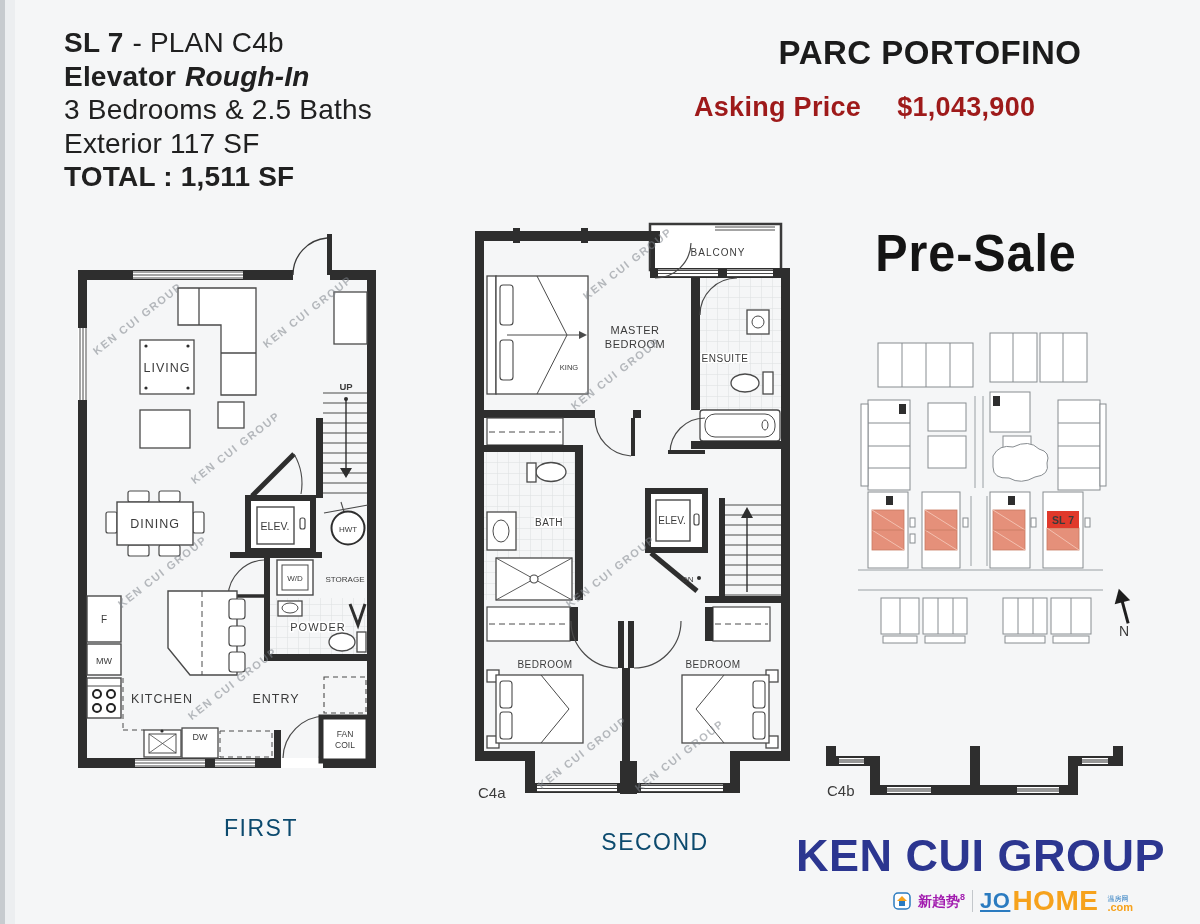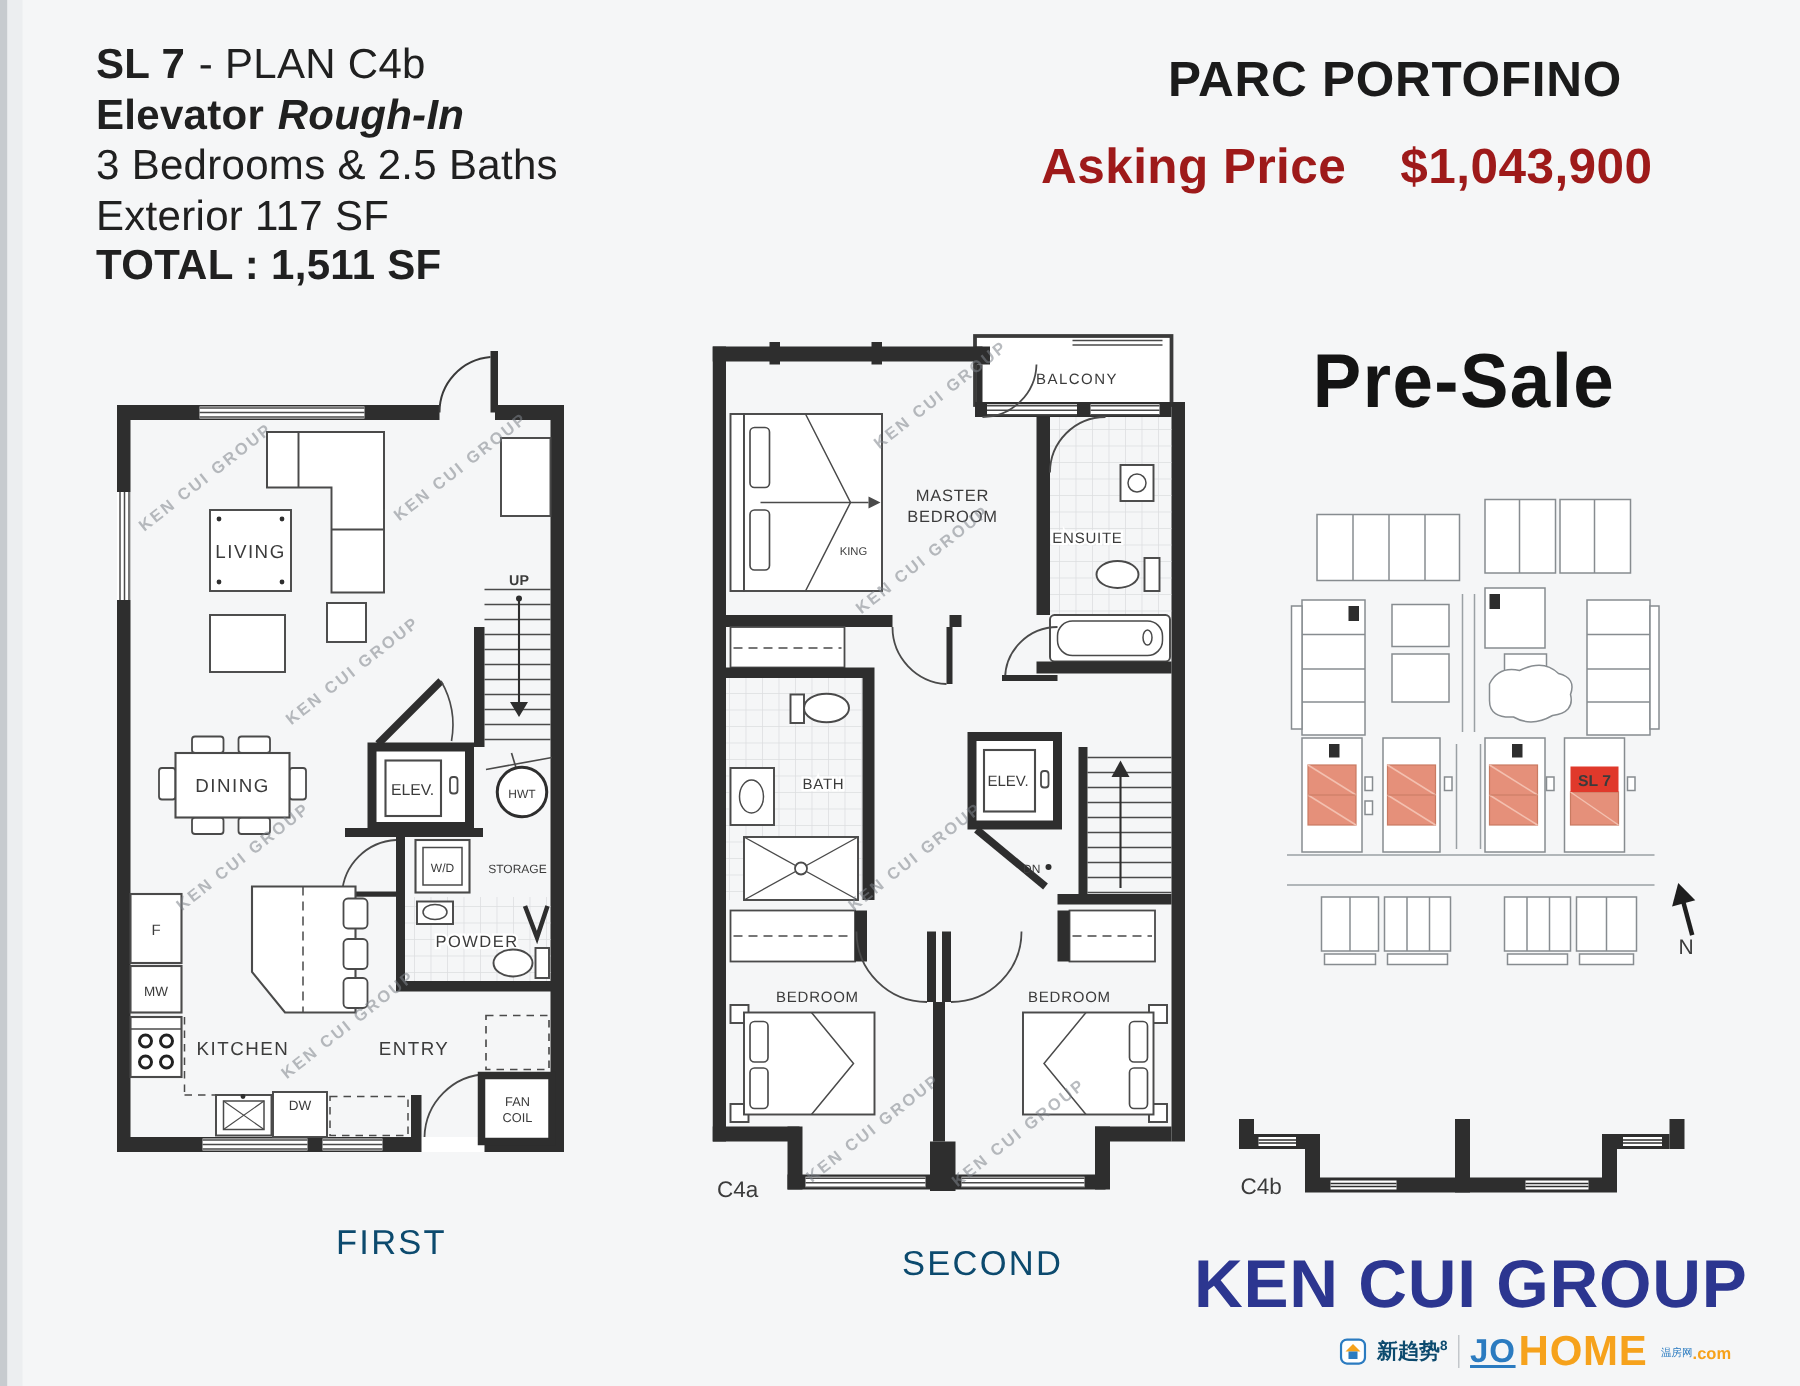--- a/index.html
+++ b/index.html
@@ -9,38 +9,38 @@
   .edge{left:0;top:0;width:5px;height:924px;background:#c7cbcf;}
   .edge2{left:5px;top:0;width:10px;height:924px;background:#eceef0;}
 
   .info{left:64px;top:26px;font-size:28px;line-height:33.5px;letter-spacing:.2px;color:#202020;}
   .info .b{font-weight:700;}
   .info .it{font-weight:700;font-style:italic;}
   .sp{display:inline-block;width:9px;}
 
   .project{left:740px;top:34px;width:380px;text-align:center;font-size:33px;font-weight:800;
            color:#1b1b1b;letter-spacing:.5px;}
-  .asking{left:694px;top:92px;width:490px;display:flex;gap:36px;font-size:33px;font-weight:800;
+  .asking{left:694px;top:92px;width:490px;display:flex;gap:36px;font-size:27px;font-weight:800;
           color:#9e1a1a;letter-spacing:.3px;}
   .presale{left:852px;top:224px;width:248px;text-align:center;font-size:51px;font-weight:800;
            color:#141414;transform:scaleX(.95);letter-spacing:1px;}
 
   .caption{font-size:23px;color:#0c4a6e;letter-spacing:1.5px;}
   .cap1{left:186px;top:815px;width:150px;text-align:center;}
   .cap2{left:580px;top:818px;width:150px;text-align:center;margin-top:11px;}
 
   .brand{left:783px;top:830px;width:395px;text-align:center;font-size:45px;font-weight:800;
          color:#2c3690;letter-spacing:.5px;}
   .logos{left:893px;top:885px;display:flex;align-items:center;gap:7px;}
-  .cnlogo{font-size:14px;font-weight:700;color:#0c4a6e;}
+  .cnlogo{font-size:14px;font-weight:700;color:#a21caf;}
   .cnlogo sup{font-size:9px;}
   .logodiv{width:1px;height:22px;background:#c3c7cb;}
   .jo{font-size:22px;font-weight:800;color:#2b7bc0;letter-spacing:.5px;text-decoration:underline;}
   .home{font-size:28px;font-weight:800;color:#f6a21c;letter-spacing:.5px;}
-  .jostack{display:flex;line-height:8px;margin-left:2px;padding-top:4px;}
+  .jostack{display:flex;flex-direction:column;line-height:8px;margin-left:2px;padding-top:4px;}
   .cnsmall{font-size:7px;color:#2b7bc0;}
   .com{font-size:11px;font-weight:700;color:#f6a21c;}
 
   .wm{position:absolute;font-size:11px;font-weight:600;letter-spacing:1.6px;
       color:rgba(125,132,138,.55);transform:rotate(-38deg);transform-origin:left bottom;
       white-space:nowrap;}
 
   svg text{font-family:"Liberation Sans",sans-serif;fill:#3b3b3b;}
   svg .halo{paint-order:stroke;stroke:#ffffff;stroke-width:3px;}
 </style>

